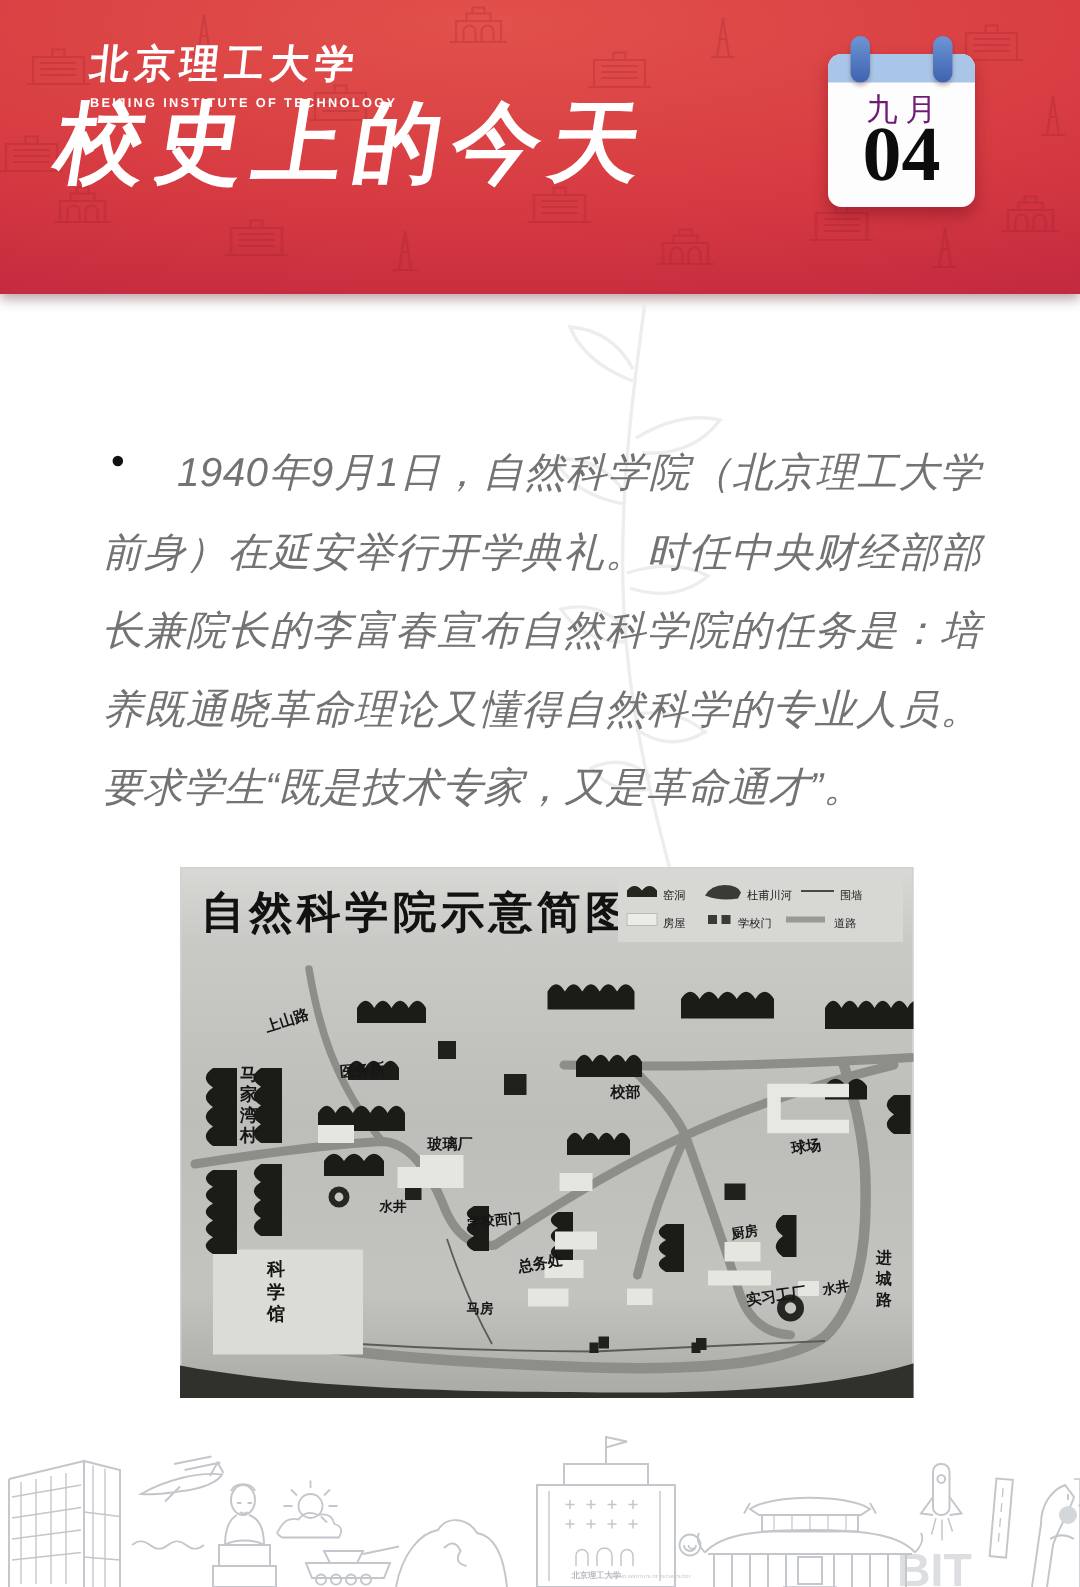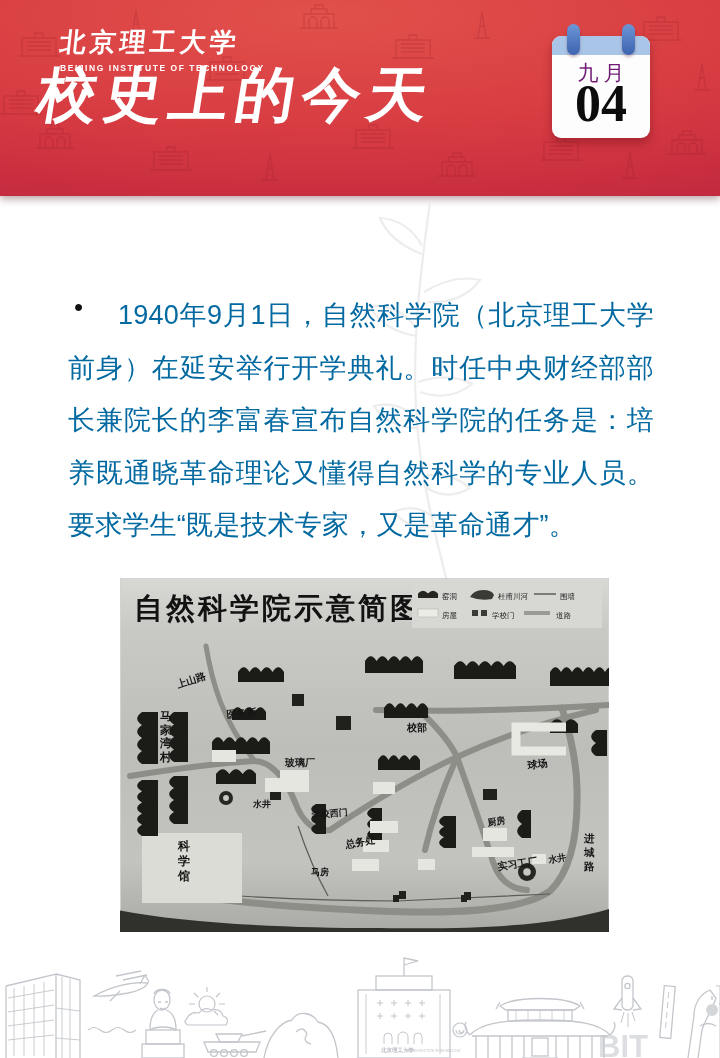--- a/index.html
+++ b/index.html
@@ -29,22 +29,22 @@
   .cal-month{position:absolute;top:23px;left:0;right:0;text-align:center;
              font-family:"Liberation Serif",serif;font-size:21px;letter-spacing:5px;
              text-indent:5px;color:#701a75;}
   .cal-day{position:absolute;top:42px;left:0;right:0;text-align:center;
            font-family:"Liberation Serif",serif;font-weight:bold;font-size:52px;line-height:1;
            color:#0c0c0c;}
 
   
   .watermark{position:absolute;left:318px;top:196px;}
   .article{position:absolute;left:68px;top:289px;width:586px;}
-  .article p{margin:0;font-size:27px;line-height:52.5px;color:#0369a1;text-align:justify;
-             text-indent:50px;letter-spacing:.2px;}
+  .article p{margin:0;font-size:27px;line-height:52.5px;color:#737373;text-align:justify;
+             text-indent:50px;letter-spacing:.2px;font-style:italic;}
   .bullet{position:absolute;left:6px;top:3px;font-size:26px;color:#111;}
 
   .photo{position:absolute;left:120px;top:578px;width:489px;height:354px;margin:0;
          background:linear-gradient(180deg,#d8d8d4 0%,#c9c9c5 14%,#bdbdb9 48%,#c3c3bf 80%,#a9a9a5 100%);
          box-shadow:0 0 0 1px #d2d2ce inset;}
   .photo svg{position:absolute;left:0;top:0;}
 
   .footer-art{position:absolute;left:0;bottom:0;width:720px;height:112px;}
 </style>
 </head>

